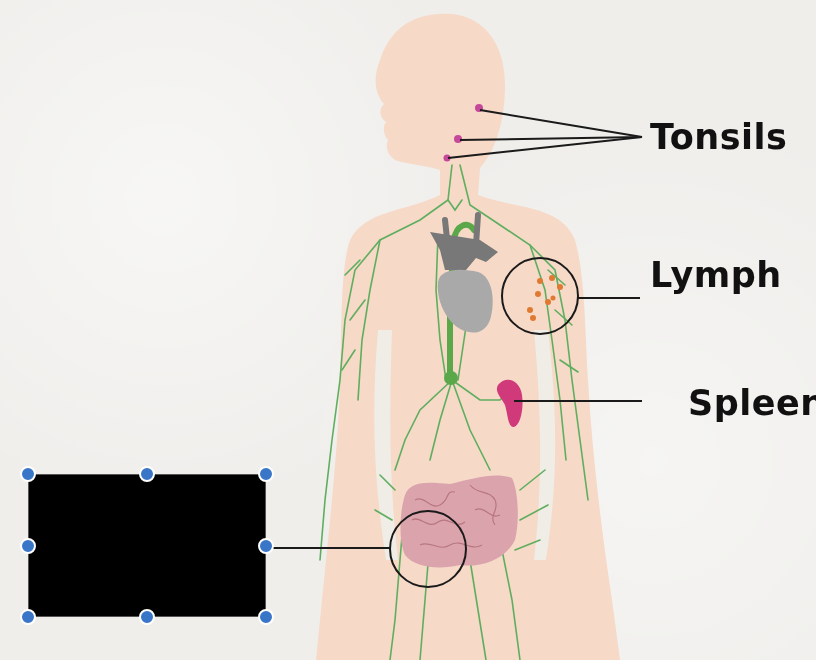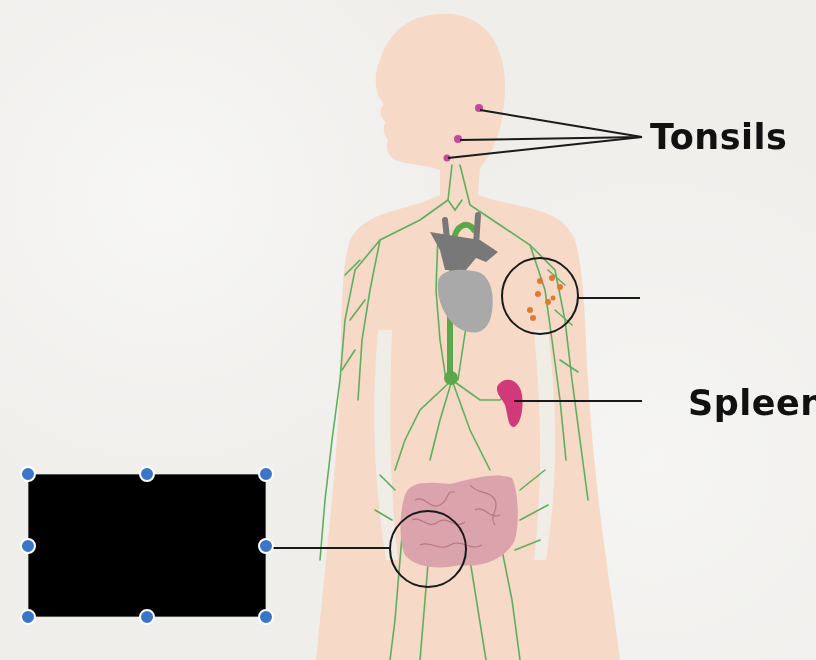--- a/index.html
+++ b/index.html
@@ -97,20 +97,21 @@
       <path d="M448,158 L642,137"></path>
       <circle cx="540" cy="296" r="38"></circle>
       <path d="M578,298 L640,298"></path>
       <path d="M514,401 L642,401"></path>
       <circle cx="428" cy="549" r="38"></circle>
       <path d="M270,548 L390,548"></path>
     </g>
   </svg>
 
   <div class="label" style="left:650px;top:117px;">Tonsils</div>
+  <div class="label" style="left:650px;top:255px;">Lymph</div>
   <div class="label" style="left:652px;top:383px;margin-left:36px;">Spleen</div>
 
   <div class="redact-box">
     <span></span>
   </div>
   <div class="handle" style="left:28px;top:474px;"></div>
   <div class="handle" style="left:147px;top:474px;"></div>
   <div class="handle" style="left:266px;top:474px;"></div>
   <div class="handle" style="left:28px;top:546px;"></div>
   <div class="handle" style="left:266px;top:546px;"></div>

